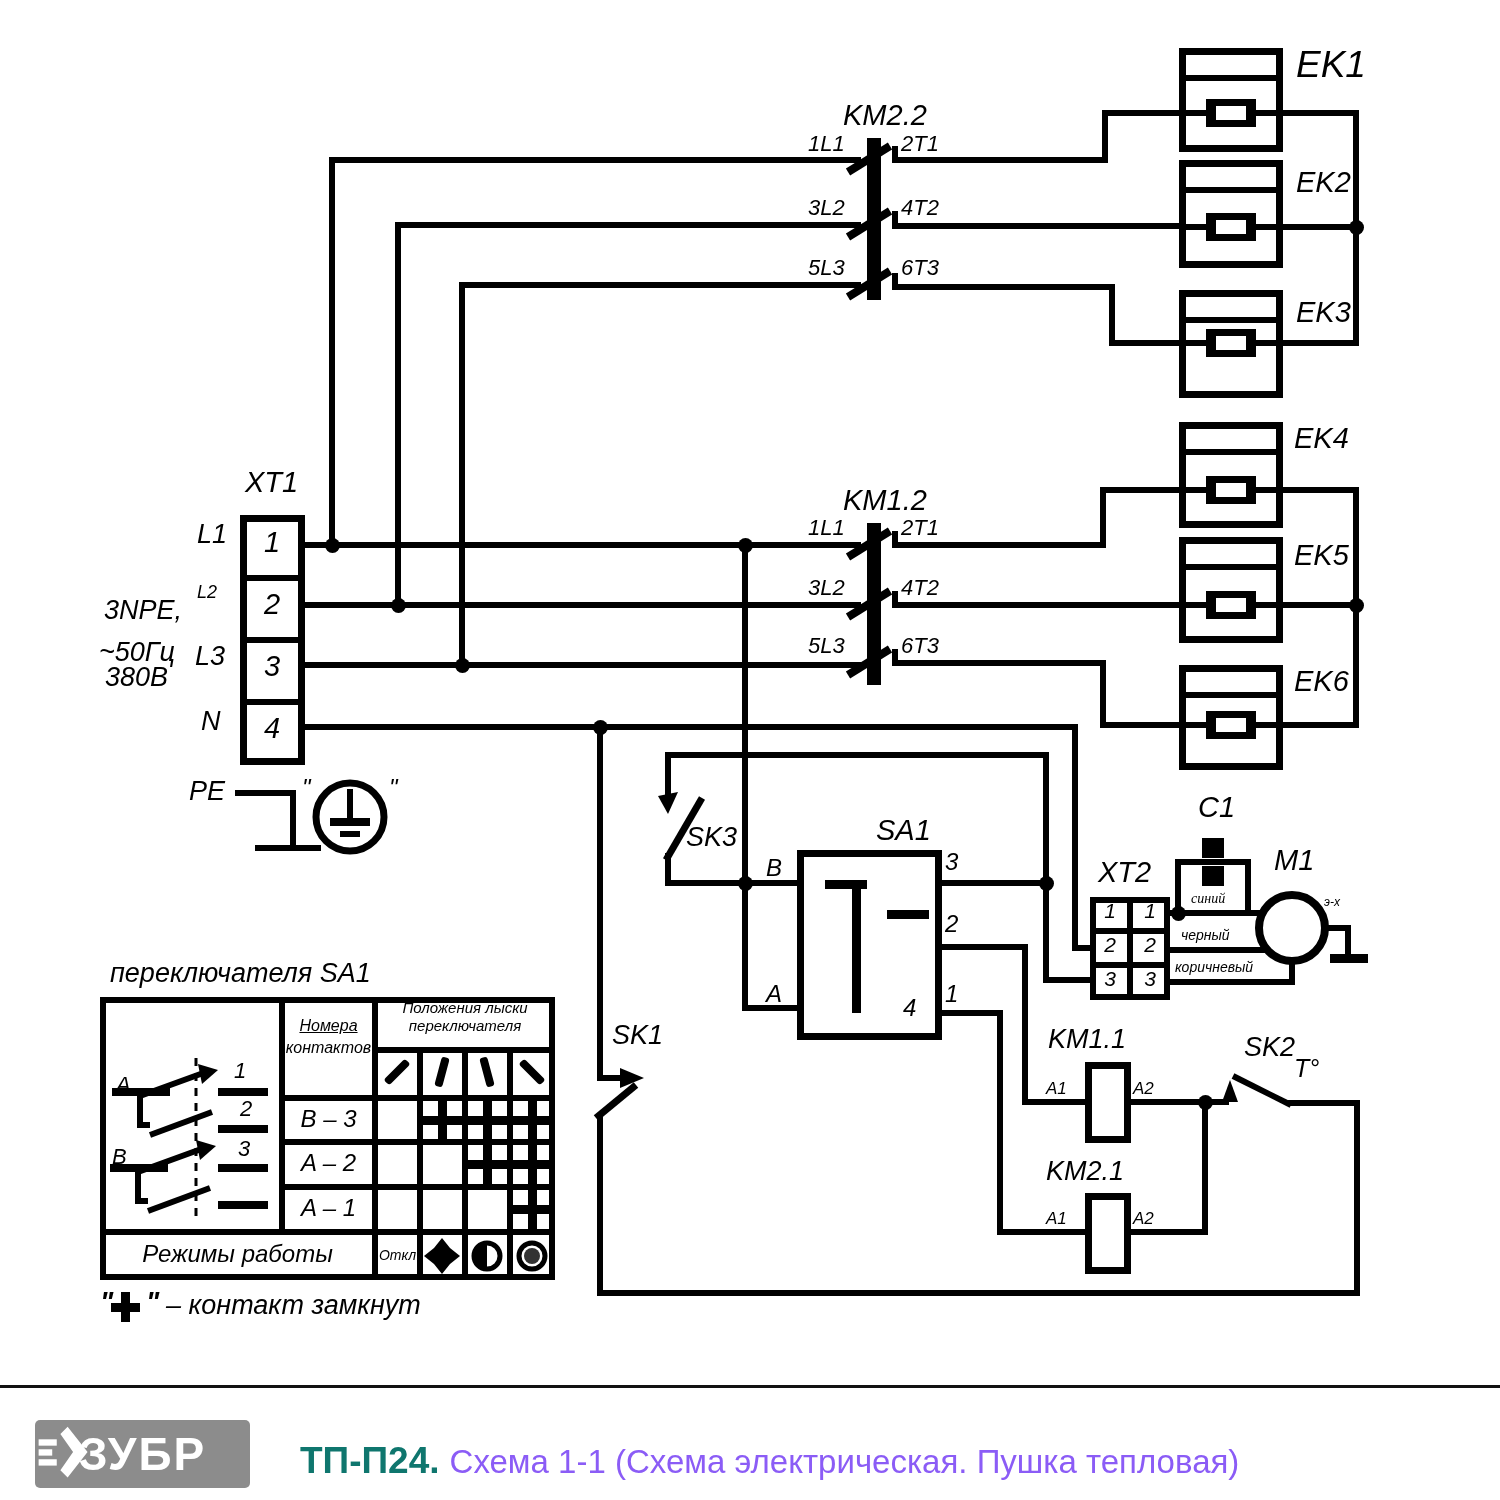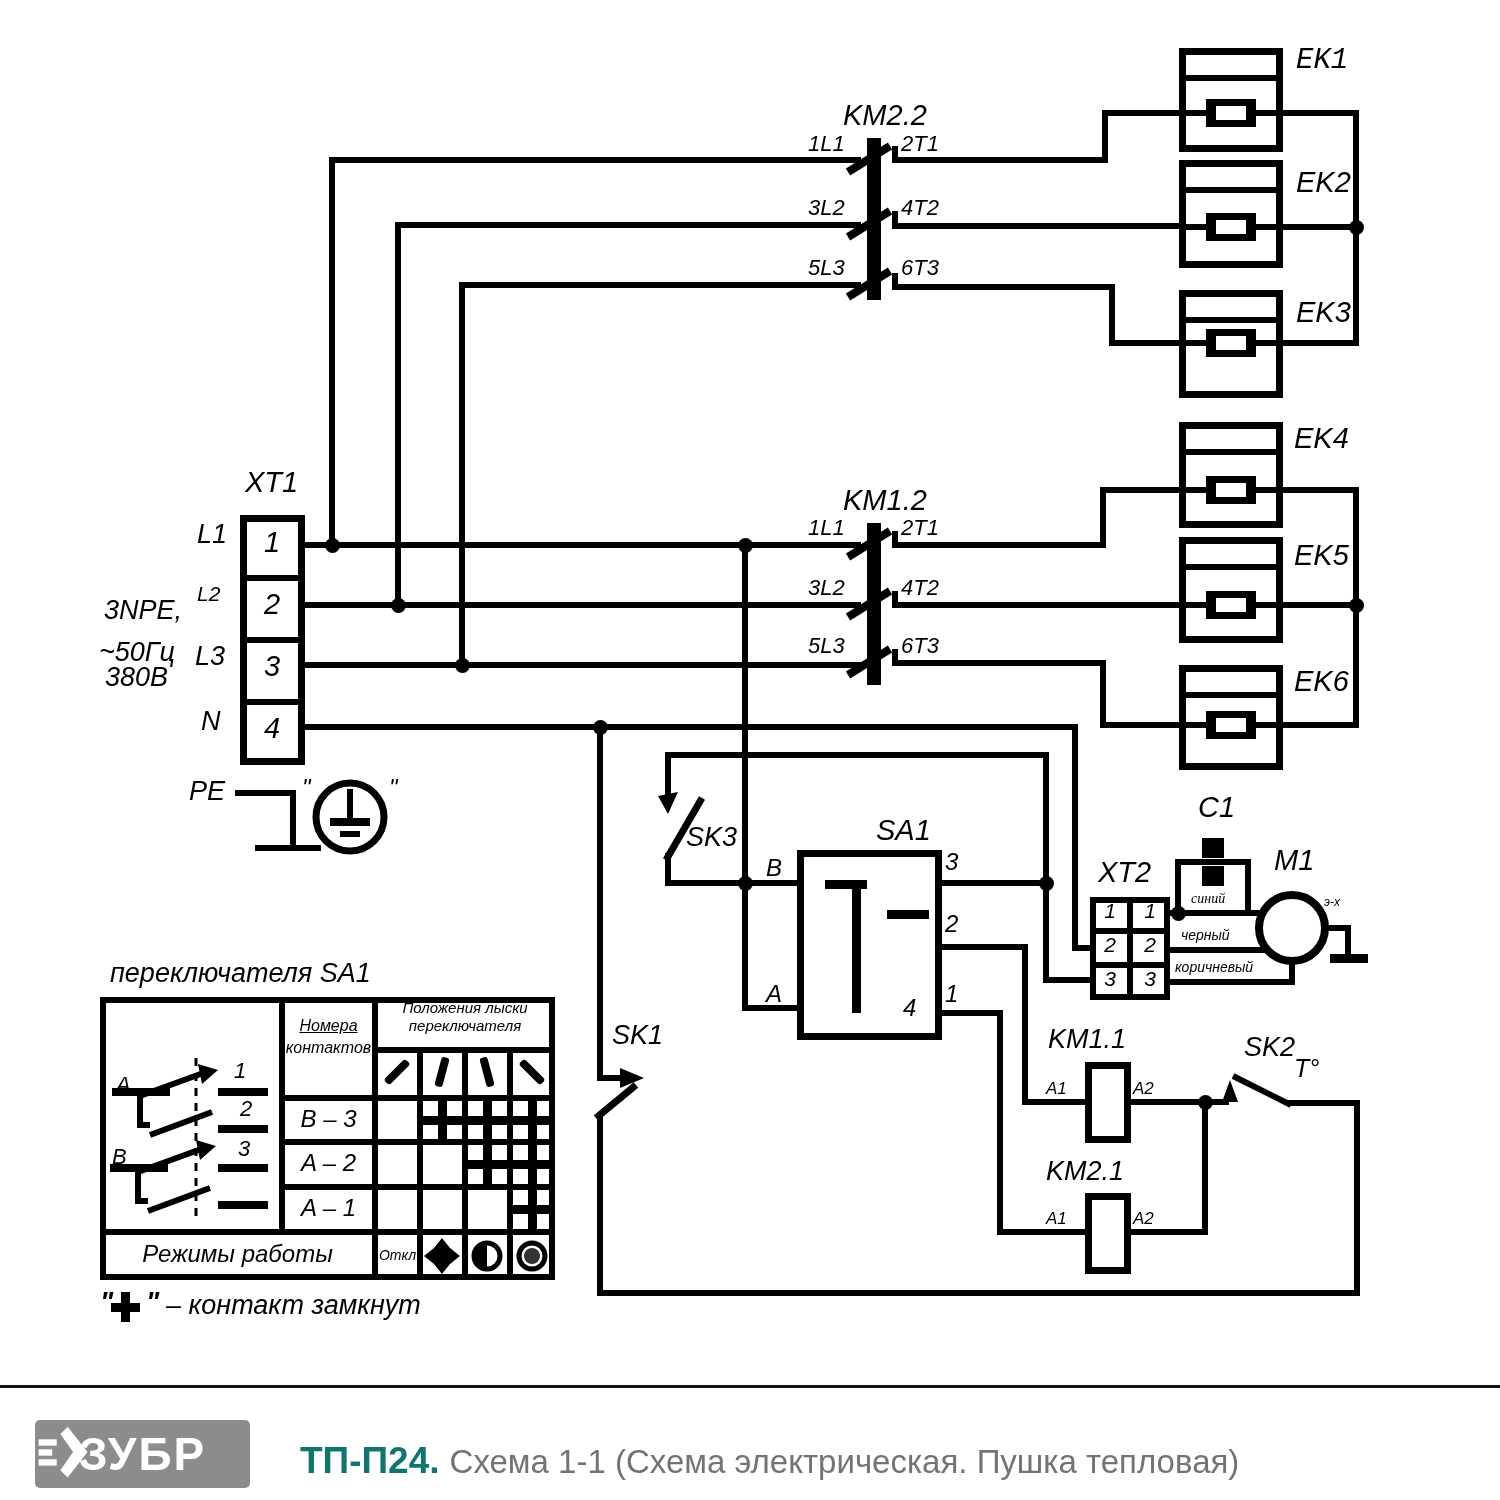--- a/index.html
+++ b/index.html
@@ -14,21 +14,21 @@
   .lbl.c{text-align:center;}
   svg{position:absolute;left:0;top:0;}
   #symbols{pointer-events:none;}
   .tick{position:absolute;width:8px;height:30px;background:#000;border-radius:3px;}
   #divider{position:absolute;left:0;top:1385px;width:1500px;height:3px;background:#111;}
   #logo{position:absolute;left:35px;top:1420px;width:215px;height:68px;background:#8c8c8c;
         border-radius:5px;display:flex;align-items:center;justify-content:center;gap:4px;}
   #logo .brand{color:#fff;font-weight:800;font-size:46px;letter-spacing:2px;}
   #title{position:absolute;left:300px;top:1440px;white-space:nowrap;}
   #title .model{font-weight:700;font-size:37px;color:#0f766e;}
-  #title .subtitle{font-weight:400;font-size:33px;color:#737373;margin-left:10px;}
+  #title .subtitle{font-weight:400;font-size:33px;color:#8b5cf6;margin-left:10px;}
 </style>
 </head>
 <body>
 
 <div id="stage">
 
   <div class="box" style="left:240px;top:515px;width:65px;height:250px;"></div>
   <div class="line" style="left:243px;top:575px;width:59px;height:6px;"></div>
   <div class="line" style="left:243px;top:637px;width:59px;height:6px;"></div>
   <div class="line" style="left:243px;top:699px;width:59px;height:6px;"></div>
@@ -278,21 +278,21 @@
     <div class="box" style="left: 1179px; top: 537px; width: 104px; height: 106px;"></div>
     <div class="line" style="left: 1185px; top: 564px; width: 92px; height: 6px;"></div>
     <div class="wire" style="left: 1184px; top: 602px; width: 94px; height: 6px;"></div>
     <div class="line" style="left: 1206px; top: 591px; width: 50px; height: 28px;"></div>
     <div class="line" style="left: 1216px; top: 598px; width: 30px; height: 14px; background: rgb(255, 255, 255);"></div>
     <div class="box" style="left: 1179px; top: 665px; width: 104px; height: 105px;"></div>
     <div class="line" style="left: 1185px; top: 692px; width: 92px; height: 6px;"></div>
     <div class="wire" style="left: 1184px; top: 722px; width: 94px; height: 6px;"></div>
     <div class="line" style="left: 1206px; top: 711px; width: 50px; height: 28px;"></div>
     <div class="line" style="left: 1216px; top: 718px; width: 30px; height: 14px; background: rgb(255, 255, 255);"></div>
-    <div class="lbl" style="left: 1296px; top: 46px; font-size: 29px; font-family: Liberation Mono, monospace;">EK1</div>
+    <div class="lbl" style="left: 1296px; top: 46px; font-size: 37px;">EK1</div>
     <div class="lbl" style="left: 1296px; top: 168px; font-size: 29px;">EK2</div>
     <div class="lbl" style="left: 1296px; top: 298px; font-size: 29px;">EK3</div>
     <div class="lbl" style="left: 1294px; top: 424px; font-size: 29px;">EK4</div>
     <div class="lbl" style="left: 1294px; top: 541px; font-size: 29px;">EK5</div>
     <div class="lbl" style="left: 1294px; top: 667px; font-size: 29px;">EK6</div>
     <div class="lbl" style="left: 843px; top: 101px; font-size: 29px;">KM2.2</div>
     <div class="lbl" style="left: 808px; top: 133px; font-size: 22px;">1L1</div>
     <div class="lbl" style="left: 901px; top: 133px; font-size: 22px;">2T1</div>
     <div class="lbl" style="left: 808px; top: 197px; font-size: 22px;">3L2</div>
     <div class="lbl" style="left: 901px; top: 197px; font-size: 22px;">4T2</div>
@@ -300,21 +300,21 @@
     <div class="lbl" style="left: 901px; top: 257px; font-size: 22px;">6T3</div>
     <div class="lbl" style="left: 843px; top: 486px; font-size: 29px;">KM1.2</div>
     <div class="lbl" style="left: 808px; top: 517px; font-size: 22px;">1L1</div>
     <div class="lbl" style="left: 901px; top: 517px; font-size: 22px;">2T1</div>
     <div class="lbl" style="left: 808px; top: 577px; font-size: 22px;">3L2</div>
     <div class="lbl" style="left: 901px; top: 577px; font-size: 22px;">4T2</div>
     <div class="lbl" style="left: 808px; top: 635px; font-size: 22px;">5L3</div>
     <div class="lbl" style="left: 901px; top: 635px; font-size: 22px;">6T3</div>
     <div class="lbl" style="left: 245px; top: 468px; font-size: 29px;">XT1</div>
     <div class="lbl" style="left: 197px; top: 521px; font-size: 27px;">L1</div>
-    <div class="lbl" style="left: 197px; top: 583px; font-size: 21px;">L2</div>
+    <div class="lbl" style="left: 197px; top: 583px; font-size: 18px;">L2</div>
     <div class="lbl" style="left: 195px; top: 643px; font-size: 27px;">L3</div>
     <div class="lbl" style="left: 201px; top: 708px; font-size: 27px;">N</div>
     <div class="lbl" style="left: 104px; top: 597px; font-size: 27px;">3NPE,</div>
     <div class="lbl" style="left: 99px; top: 639px; font-size: 27px;">~50Гц</div>
     <div class="lbl" style="left: 105px; top: 664px; font-size: 27px;">380В</div>
     <div class="lbl" style="left: 189px; top: 778px; font-size: 27px;">PE</div>
     <div class="lbl" style="left: 302px; top: 776px; font-size: 24px;">"</div>
     <div class="lbl" style="left: 389px; top: 776px; font-size: 24px;">"</div>
     <div class="lbl c" style="left: 252px; top: 528px; font-size: 29px; width: 40px;">1</div>
     <div class="lbl c" style="left: 252px; top: 590px; font-size: 29px; width: 40px;">2</div>

